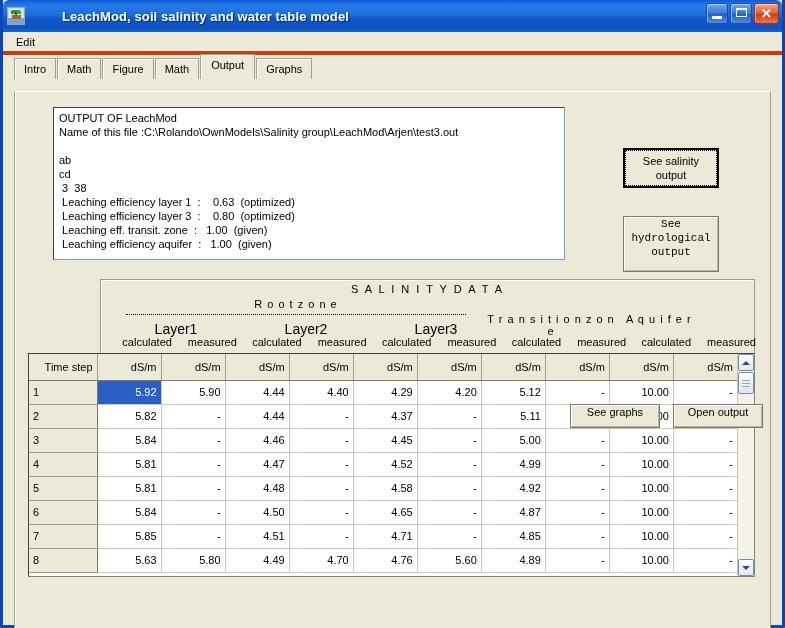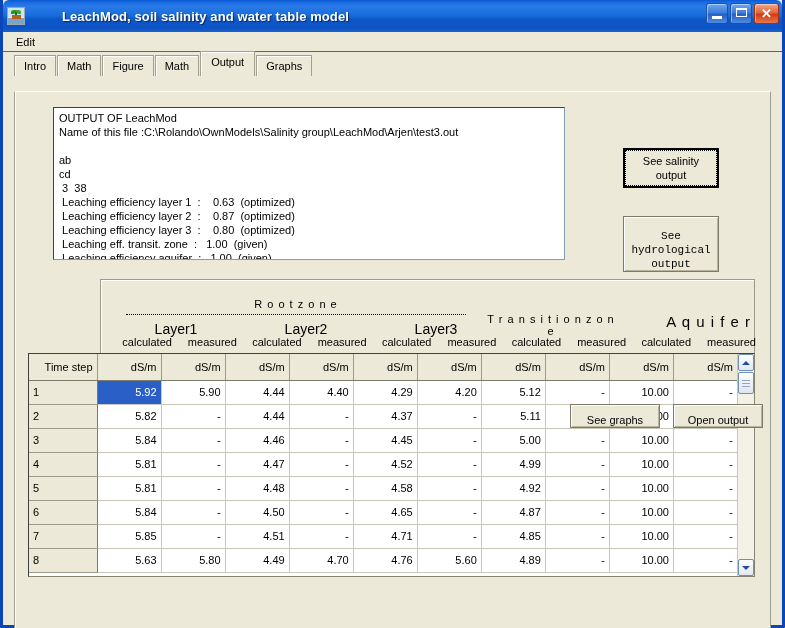--- a/index.html
+++ b/index.html
@@ -105,21 +105,21 @@
     font-family:"Liberation Sans", sans-serif;
   }
 
   
   .menubar {
     height: 19px;
     background: #ece9d8;
     display: flex;
     align-items: center;
     padding-left: 7px;
-    border-bottom: 1px solid #c2410c;
+    border-bottom: 4px solid #c2410c;
   }
   .menu-item {
     font-size: 11px;
     color: #000;
     padding: 2px 6px;
   }
 
   
   .tabstrip {
     position: relative;
@@ -200,21 +200,21 @@
     background: #ece9d8;
     border: 1px solid #7b7b6a;
     box-shadow: inset 1px 1px 0 #fff, inset -1px -1px 0 #b8b4a0;
     font-size: 11px;
     color: #000;
     text-align: center;
     box-sizing: border-box;
     padding: 0;
     line-height: 14px;
     display: flex;
-    align-items: flex-end;
+    align-items: flex-start;
     justify-content: center;
     font-family: "Liberation Sans", sans-serif;
   }
   .btn-salinity {
     position: absolute;
     left: 608px; top: 56px;
     width: 96px; height: 40px;
     border: 2px solid #000;
     box-shadow: inset 1px 1px 0 #fff;
   }
@@ -268,22 +268,22 @@
     left: 385px; top: 33px;
     width: 130px;
     text-align: center;
     font-size: 11px;
     letter-spacing: 1px;
   }
   .zone-aqui {
     position: absolute;
     left: 525px; top: 33px;
     width: 125px;
-    text-align: right;
-    font-size: 15px;
+    text-align: left;
+    font-size: 11px;
     letter-spacing: 1px;
   }
   .layer-labels {
     position: absolute;
     left: 10px; top: 41px;
     width: 645px;
     display: flex;
     font-size: 14px;
   }
   .layer-labels .ll {
@@ -459,21 +459,20 @@
   <div class="panel">
 
     <div class="output-box">
       <div class="output-line">OUTPUT OF LeachMod</div>
       <div class="output-line">Name of this file :C:\Rolando\OwnModels\Salinity group\LeachMod\Arjen\test3.out</div>
       <div class="output-line">&nbsp;</div>
       <div class="output-line">ab</div>
       <div class="output-line">cd</div>
       <div class="output-line"> 3  38</div>
       <div class="output-line"> Leaching efficiency layer 1  :    0.63  (optimized)</div>
-      <div class="output-line"> Leaching efficiency layer 2  :    0.87  (optimized)</div>
       <div class="output-line"> Leaching efficiency layer 3  :    0.80  (optimized)</div>
       <div class="output-line"> Leaching eff. transit. zone  :   1.00  (given)</div>
       <div class="output-line"> Leaching efficiency aquifer  :   1.00  (given)</div>
     </div>
 
 
     <div class="xp-btn btn-salinity">
       <div class="inner">
         <div>
           <div>See salinity</div>
@@ -484,20 +483,21 @@
 
     <div class="xp-btn btn-hydro">
       <div>
         <div>See</div>
         <div>hydrological</div>
         <div>output</div>
       </div>
     </div>
 
     <div class="sal-header">
+      <div class="sal-title">S A L I N I T Y   D A T A</div>
       <div class="zone-rootzone">R o o t z o n e</div>
       <div class="zone-dots"></div>
       <div class="zone-trans">T r a n s i t i o n  z o n e</div>
       <div class="zone-aqui">A q u i f e r</div>
       <div class="layer-labels">
         <div class="ll">Layer1</div>
         <div class="ll">Layer2</div>
         <div class="ll">Layer3</div>
       </div>
       <div class="calmeas-row">

